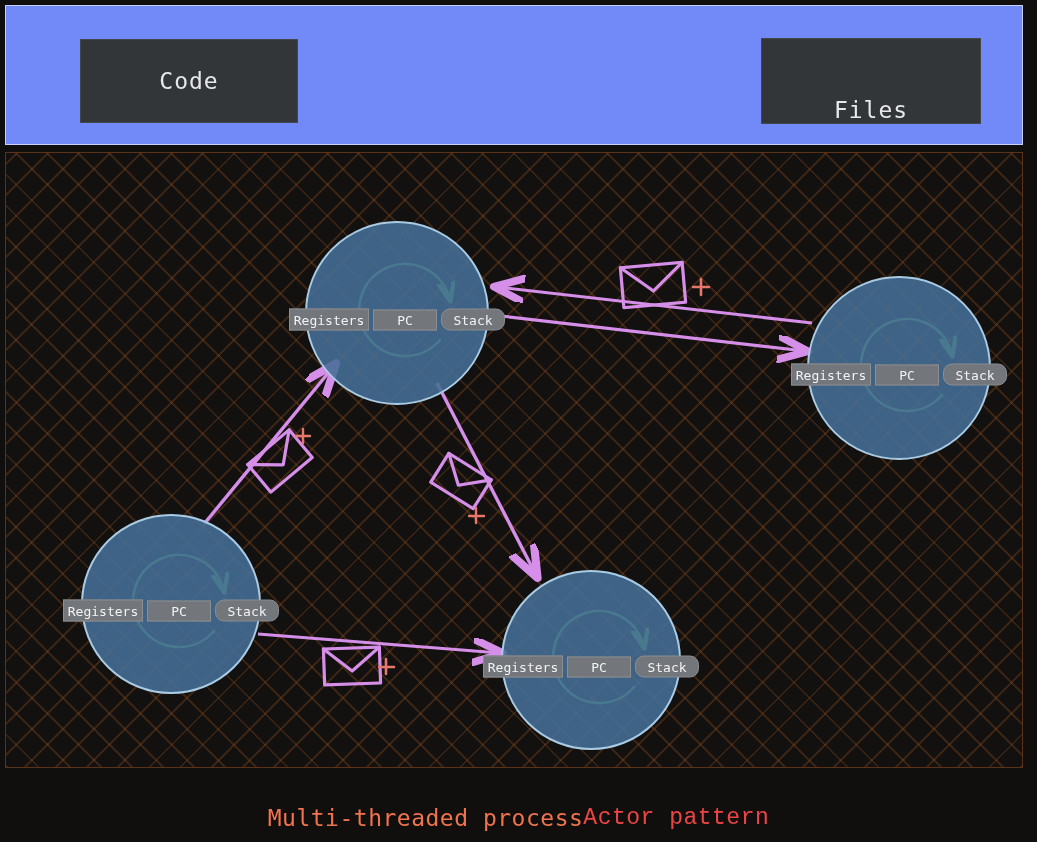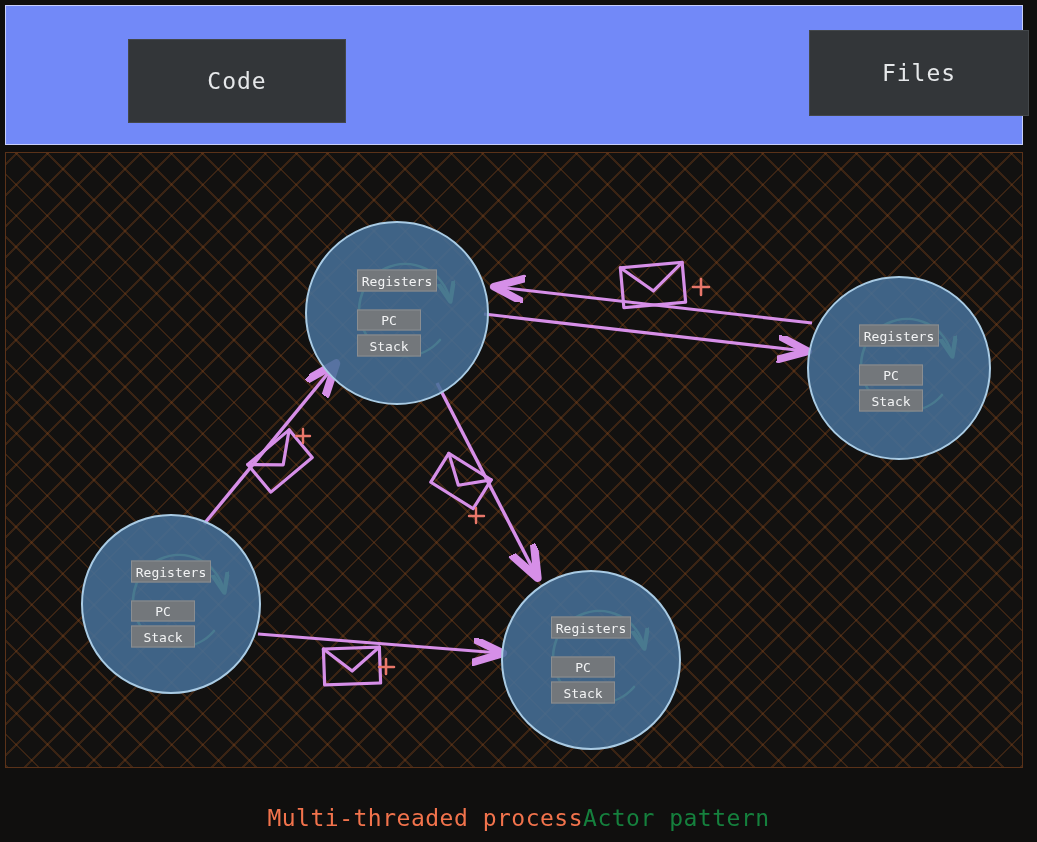--- a/index.html
+++ b/index.html
@@ -9,25 +9,24 @@
   
   #header{
     position:absolute;left:5px;top:5px;width:1018px;height:140px;
     background:#7289f8;border:1px solid #c8cffb;box-sizing:border-box;
   }
   .resbox{
     position:absolute;background:#333639;border:1px solid #43474a;
     display:flex;align-items:center;justify-content:center;
     color:#e6e8ea;font-size:23px;letter-spacing:1px;
     font-family:"DejaVu Sans Mono",monospace;
-    margin-left:48px;
   }
   #box-code{left:74px;top:33px;width:216px;height:82px;}
   #box-data{left:413px;top:33px;width:209px;height:83px;}
-  #box-files{left:755px;top:24px;width:218px;height:84px;}
+  #box-files{left:755px;top:32px;width:218px;height:84px;align-items:flex-end;}
 
   
   #panel{
     position:absolute;left:5px;top:152px;width:1018px;height:616px;
     box-sizing:border-box;
     border:1px solid #5a3219;
     background-color:#121110;
     background-image:
       repeating-linear-gradient(45deg, rgba(150,78,28,.30) 0 2px, rgba(0,0,0,0) 2px 22px),
       repeating-linear-gradient(-45deg, rgba(150,78,28,.30) 0 2px, rgba(0,0,0,0) 2px 22px);
@@ -36,39 +35,39 @@
 
   
   .thread{
     position:absolute;border-radius:50%;
     background:rgba(70,110,150,.88);
     border:2px solid #a9cbe4;
     box-sizing:border-box;
   }
   .tstack{
     position:absolute;left:50%;top:50%;transform:translate(-50%,-50%);
-    display:flex;flex-direction:column;align-items:flex-start;gap:4px;
+    display:flex;flex-direction:row;align-items:flex-end;gap:4px;
   }
   .tcell{
     background:#73777b;border:1px solid #8a8e92;color:#f2f3f4;
     display:flex;align-items:center;justify-content:center;
     font-family:"DejaVu Sans Mono",monospace;
   }
 
   .t-lg .tcell{font-size:13px;}
   .t-lg .c-reg{width:78px;height:20px;}
   .t-lg .c-pc{width:62px;height:19px;margin-top:14px;}
-  .t-lg .c-stk{width:62px;height:20px;}
+  .t-lg .c-stk{width:62px;height:20px;border-radius:9px;}
 
   
   #legend{position:absolute;left:0;top:795px;width:1037px;height:45px;
     display:flex;align-items:center;justify-content:center;}
   .legend-label{font-family:"DejaVu Sans Mono",monospace;font-size:23px;letter-spacing:.5px;}
   #legend-mt{color:#f2734c;}
-  #legend-actor{color:#15803d;}
+  #legend-actor{color:#ef4444;font-family:Liberation Mono, monospace;}
 </style>
 </head>
 <body>
 
 <div id="stage">
 
   <div id="header">
     <div class="resbox" id="box-code">
       <span>Code</span>
     </div>

